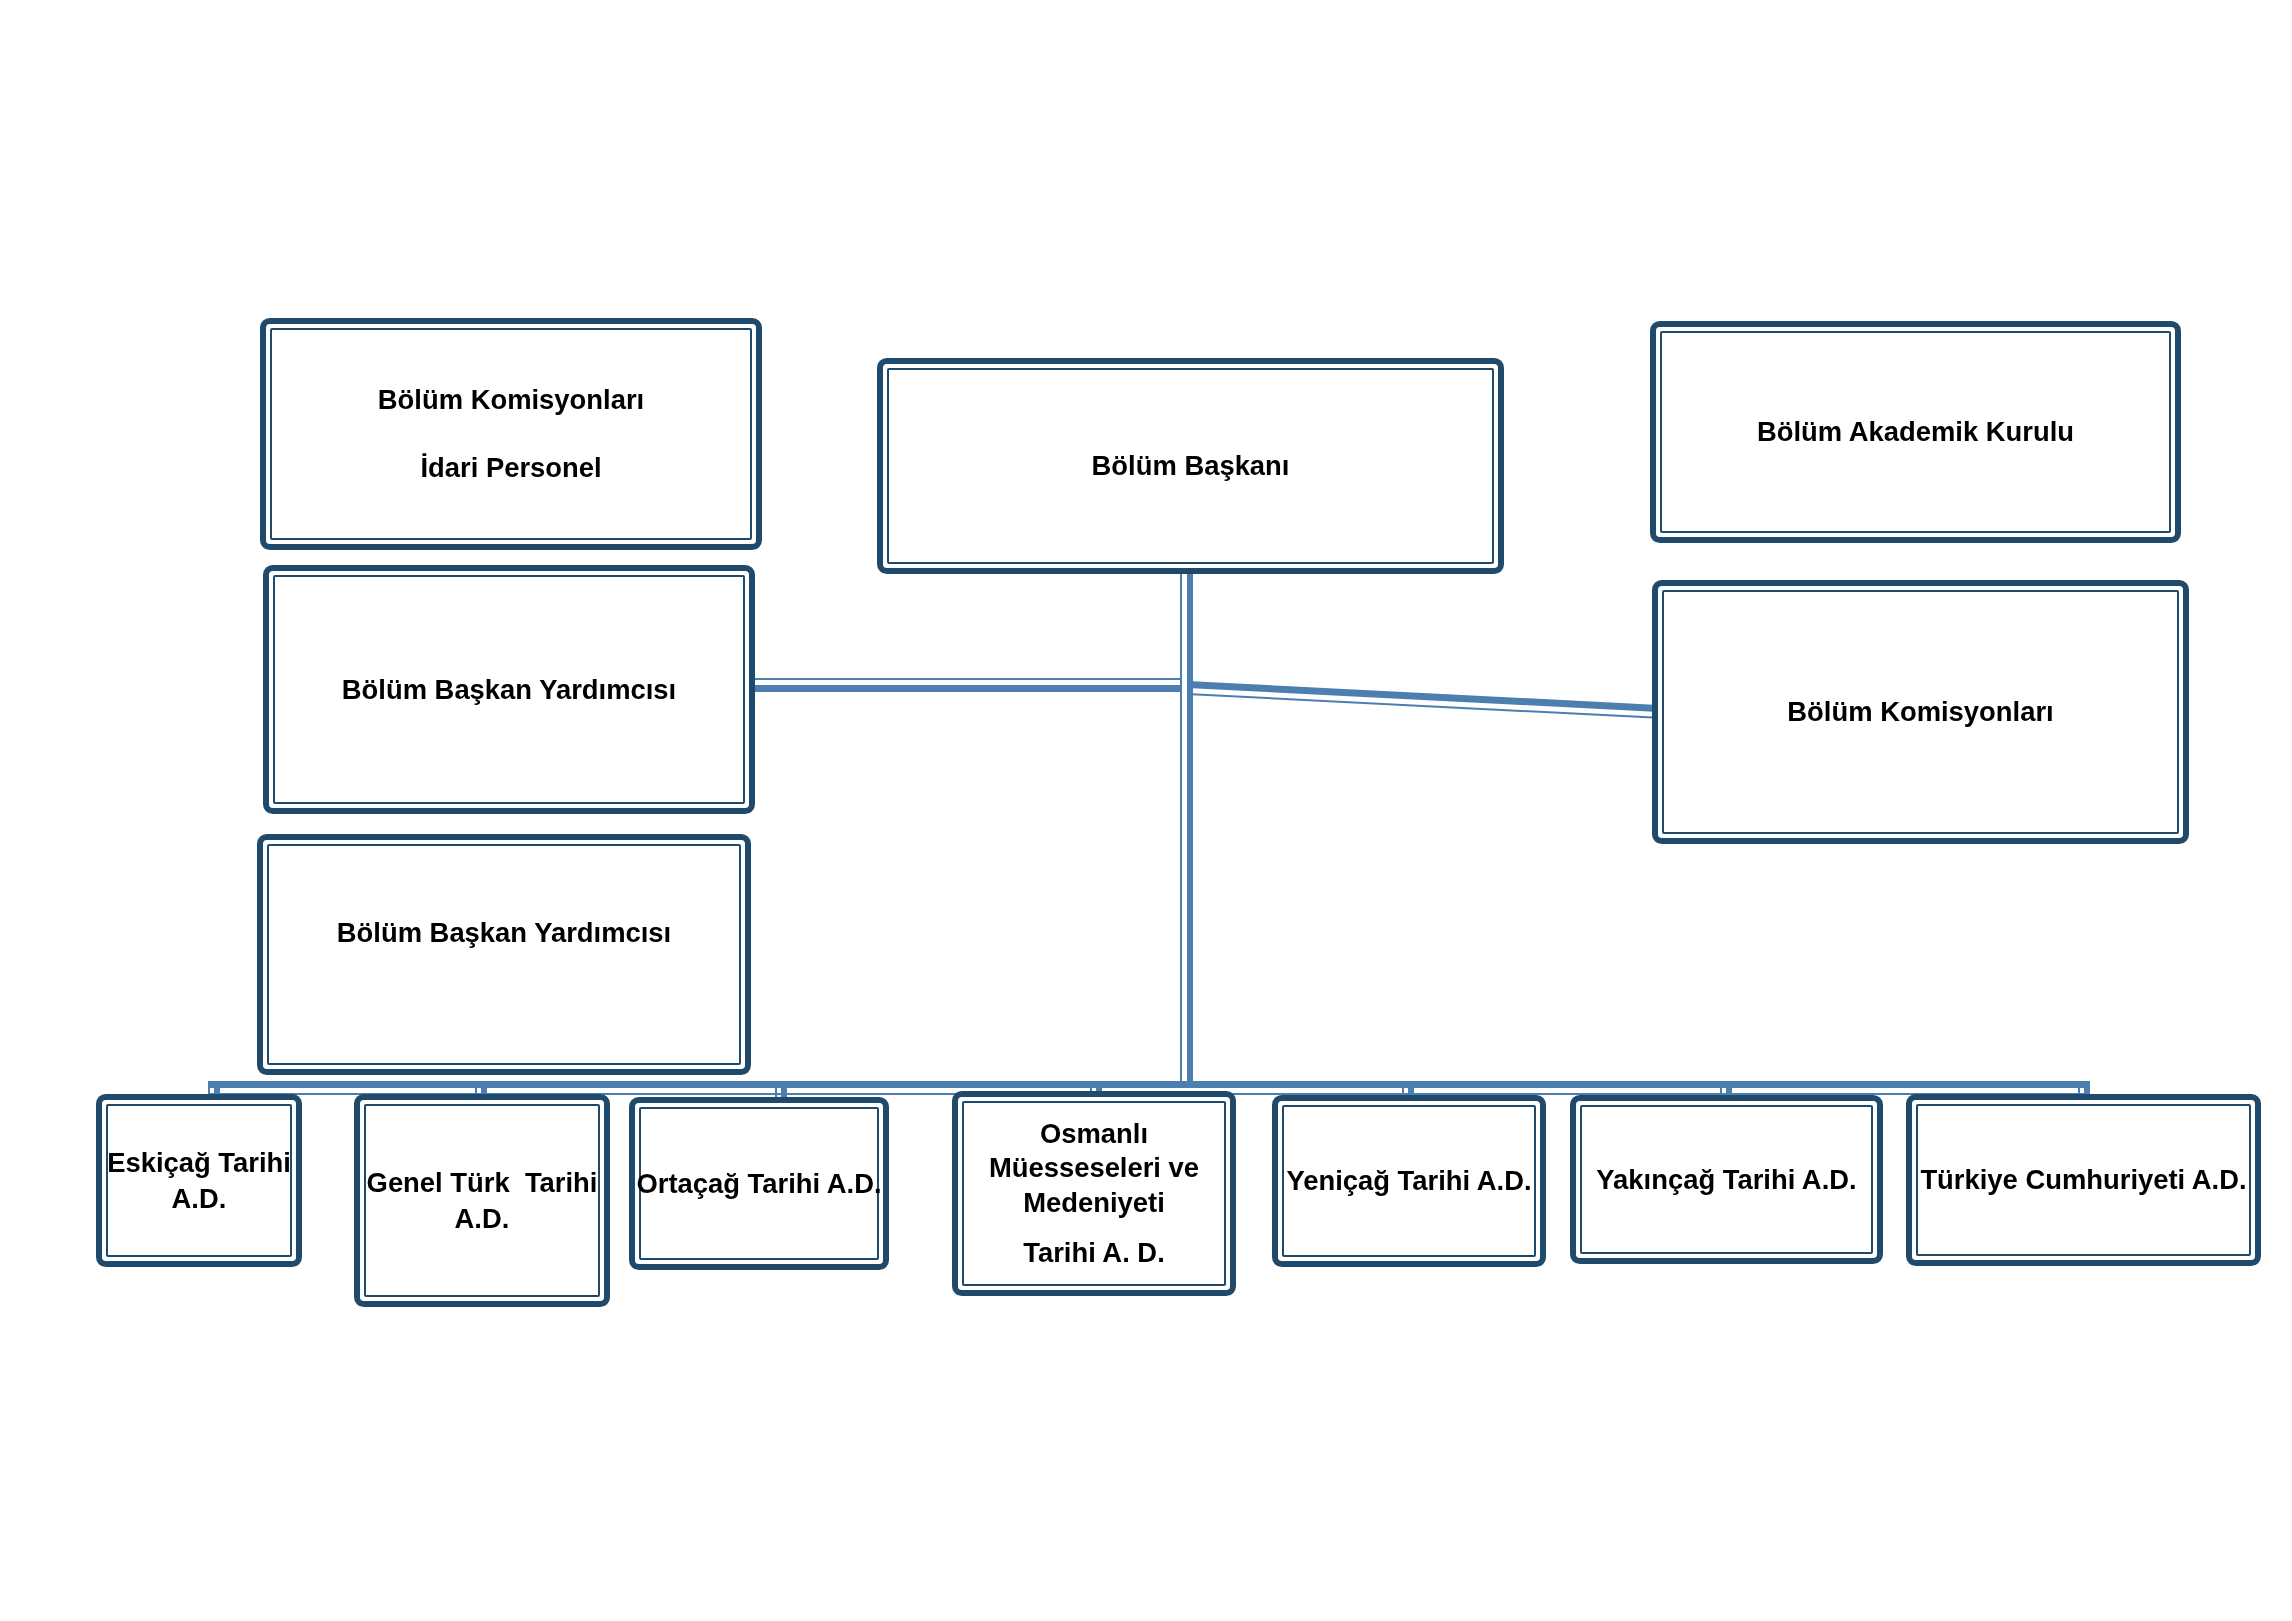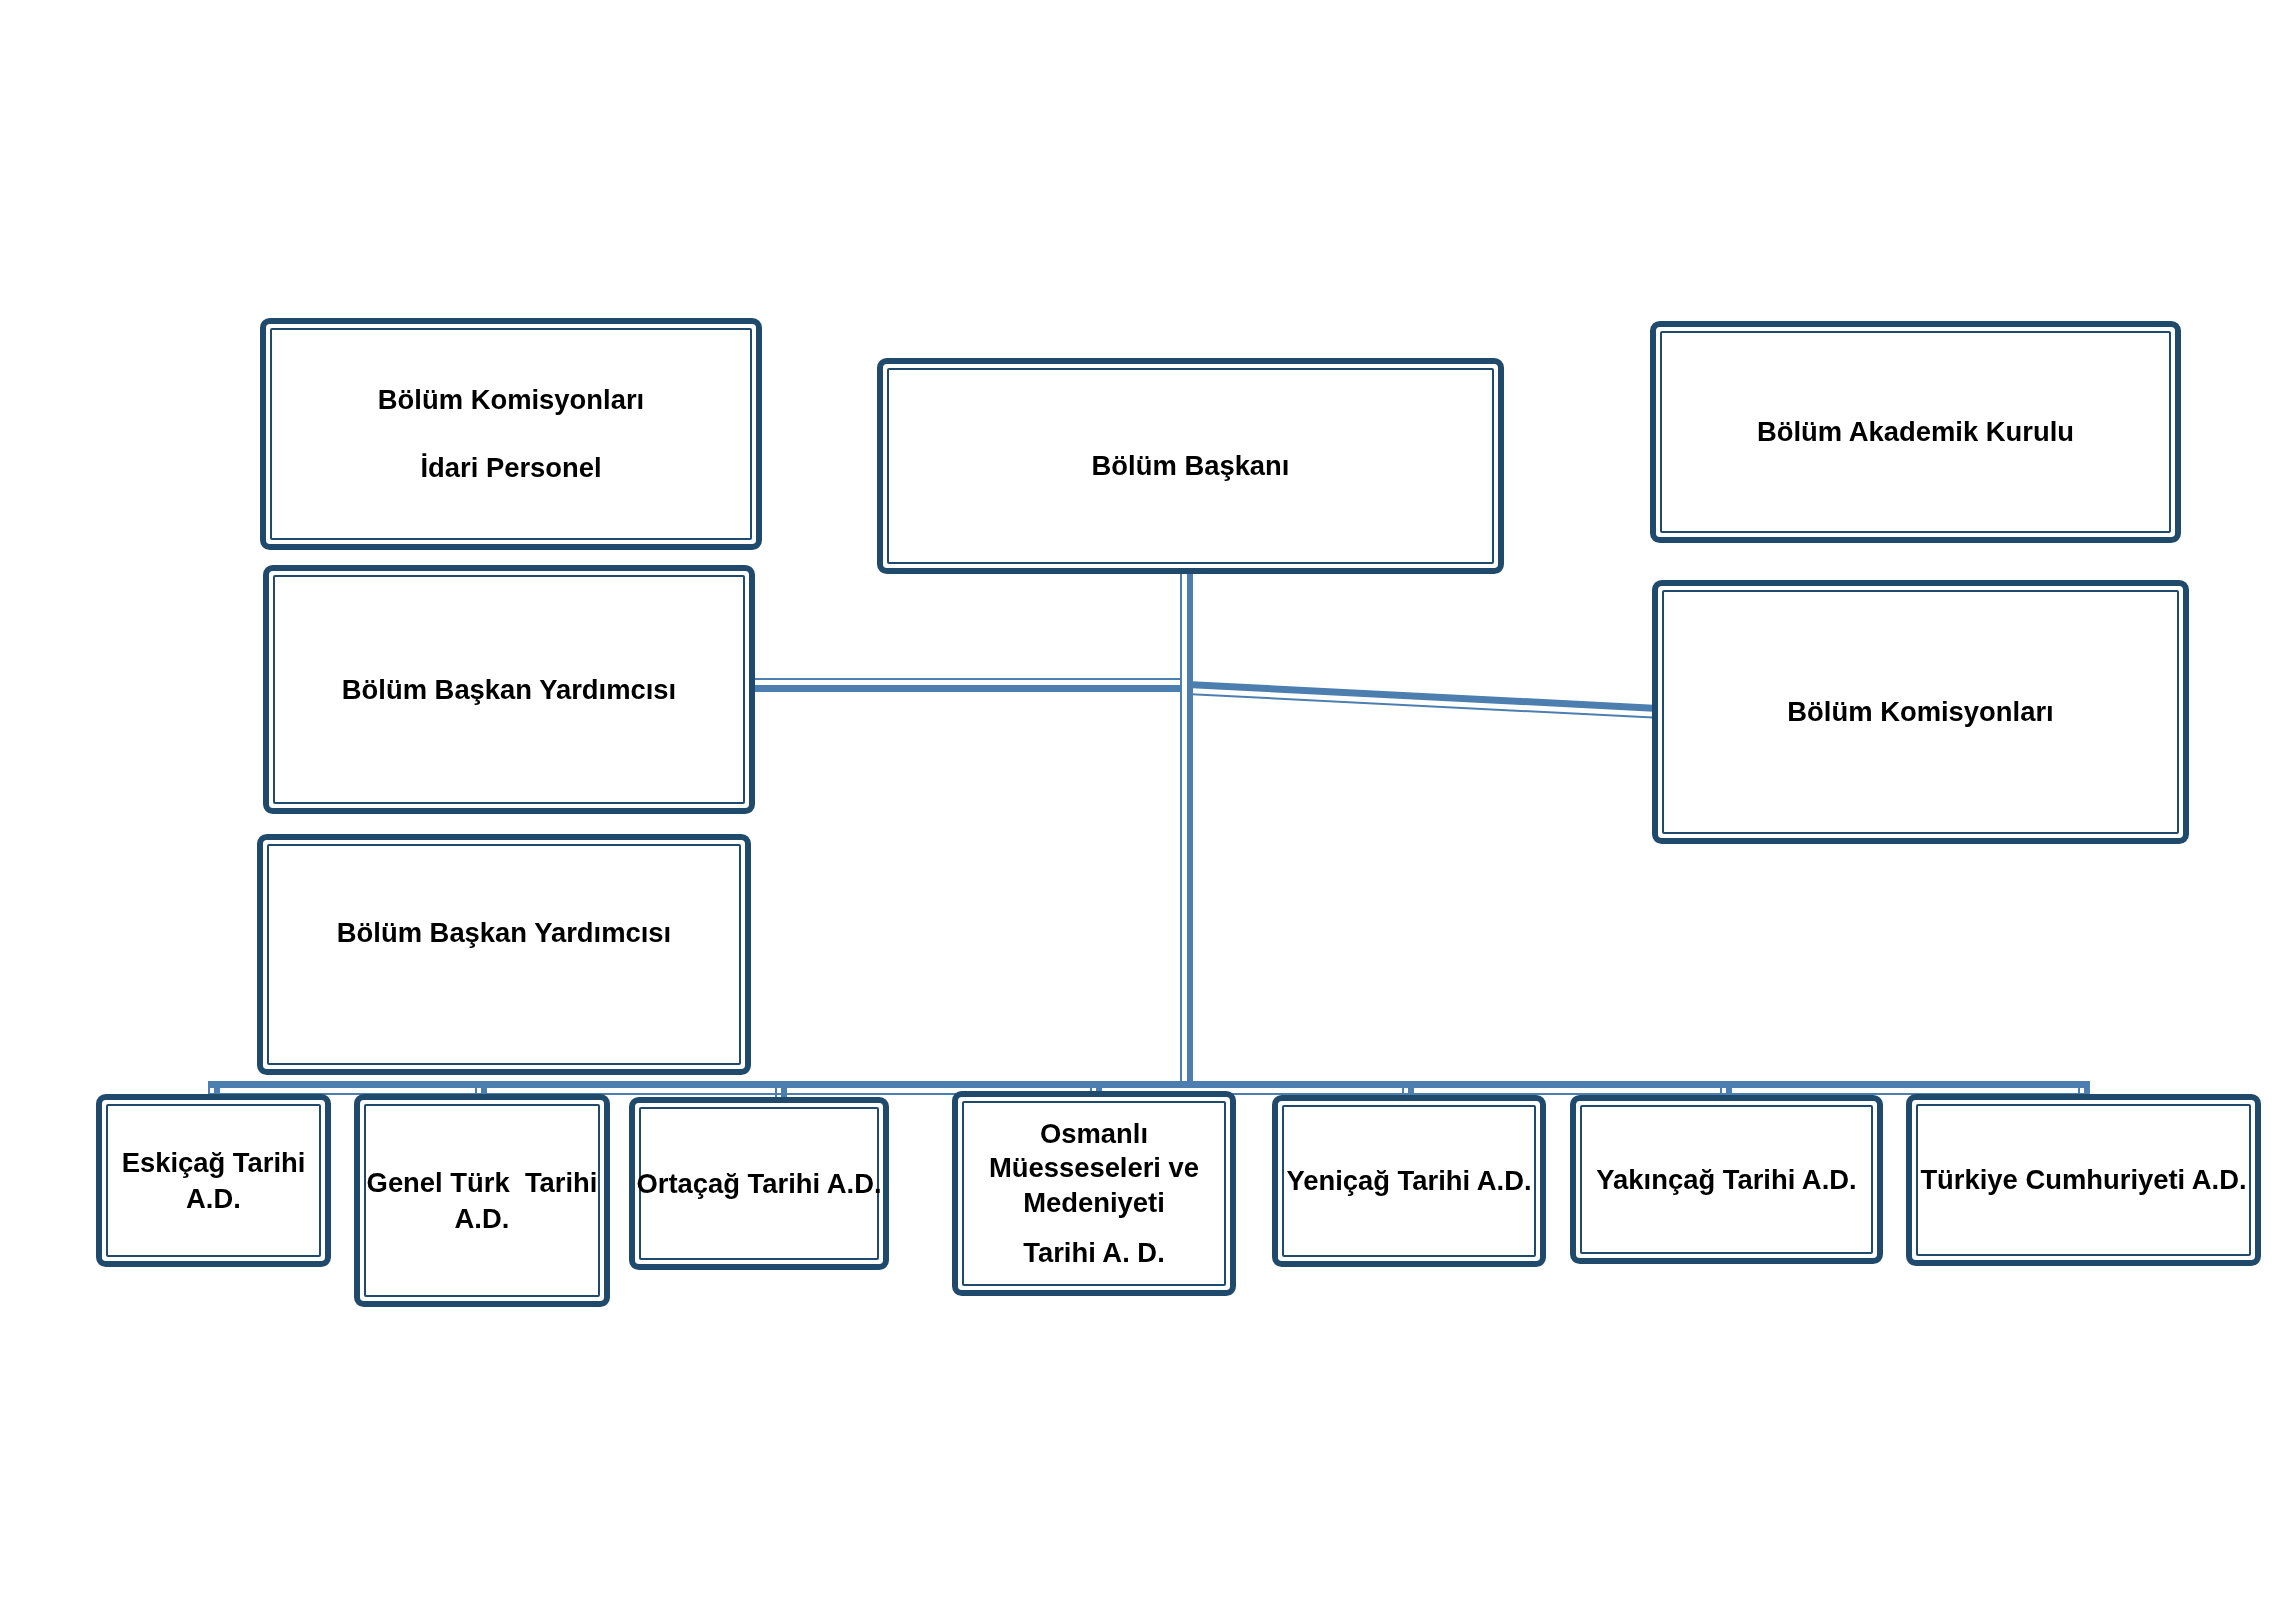--- a/index.html
+++ b/index.html
@@ -119,21 +119,21 @@
       <div class="label">Bölüm Komisyonları</div>
     </div>
   </div>
 
   <div class="node" style="left:257px;top:834px;width:494px;height:241px;">
     <div class="inner lift">
       <div class="label">Bölüm Başkan Yardımcısı</div>
     </div>
   </div>
 
-  <div class="node" style="left:96px;top:1094px;width:235px;height:173px;">
+  <div class="node" style="left:96px;top:1094px;width:206px;height:173px;">
     <div class="inner">
       <div class="label">Eskiçağ Tarihi</div>
       <div class="label">A.D.</div>
     </div>
   </div>
 
   <div class="node" style="left:354px;top:1094px;width:256px;height:213px;">
     <div class="inner">
       <div class="label">Genel Türk  Tarihi</div>
       <div class="label">A.D.</div>

